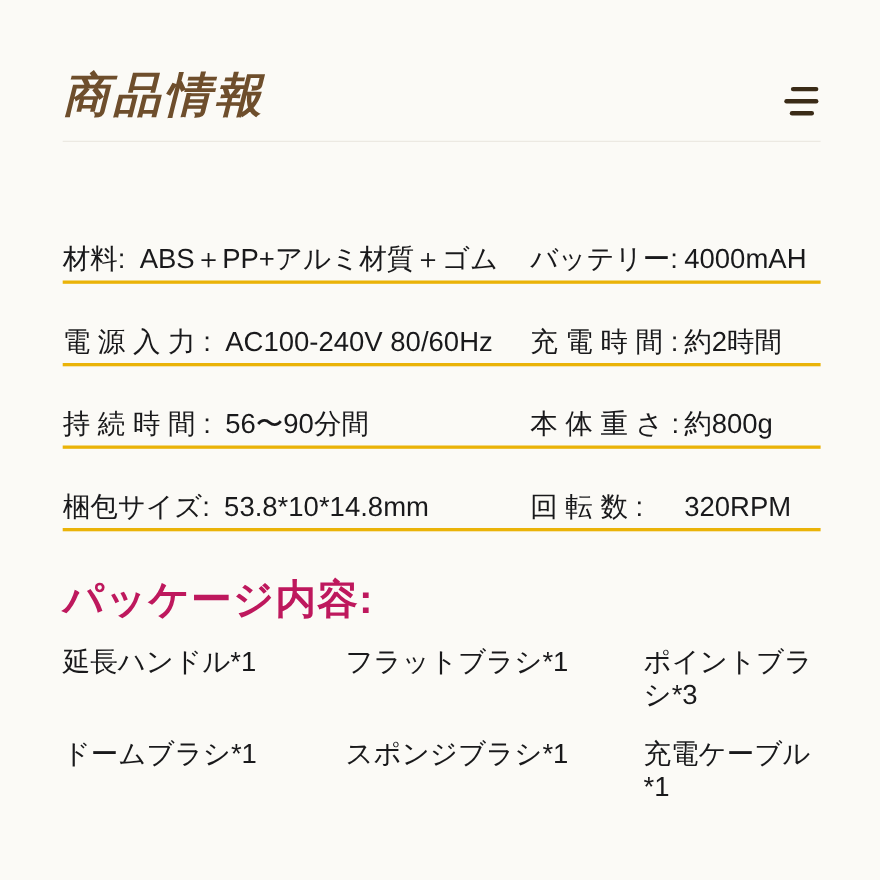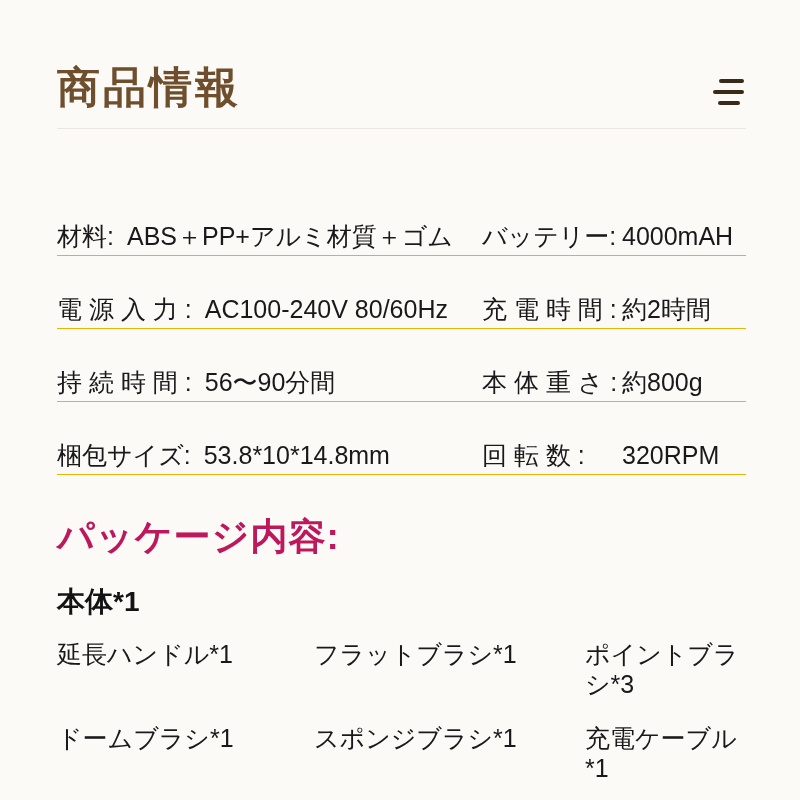--- a/index.html
+++ b/index.html
@@ -16,20 +16,21 @@
     padding: 0 54px 0 57px;
   }
   
   .header {
     display: flex;
     justify-content: space-between;
     align-items: center;
     padding-top: 62px;
     padding-bottom: 16px;
     border-bottom: 1px solid #eae7e0;
+    font-style: italic;
   }
   .page-title {
     margin: 0;
     font-size: 43px;
     line-height: 50px;
     font-weight: 700;
     letter-spacing: 3px;
     color: #6e4e2c;
   }
   .menu-icon {
@@ -47,21 +48,21 @@
     background: #3a2b17;
   }
   .menu-icon .bar1 { width: 25px; }
   .menu-icon .bar2 { width: 31px; }
   .menu-icon .bar3 { width: 22px; margin-right: 4px; }
   
   .specs { margin-top: 54px; }
   .spec-row {
     display: flex;
     padding: 38px 0 4px;
-    border-bottom: 1px solid #eab308;
+    border-bottom: 3px solid #eab308;
     font-size: 25px;
     line-height: 30px;
     font-weight: 500;
     color: #19191b;
   }
   .spec-cell-left {
     flex: none;
     width: 413px;
     white-space: nowrap;
   }
@@ -150,21 +151,20 @@
       </div>
       <div class="spec-cell-right">
         <span class="spec-label">回 転 数  :</span><span class="spec-value">320RPM</span>
       </div>
     </div>
 
   </div>
 
   <h2 class="package-heading">パッケージ内容:</h2>
 
-  <div class="package-main-item">本体*1</div>
 
   <div class="package-grid">
     <div>延長ハンドル*1</div>
     <div>フラットブラシ*1</div>
     <div>ポイントブラシ*3</div>
     <div>ドームブラシ*1</div>
     <div>スポンジブラシ*1</div>
     <div>充電ケーブル*1</div>
   </div>
 

